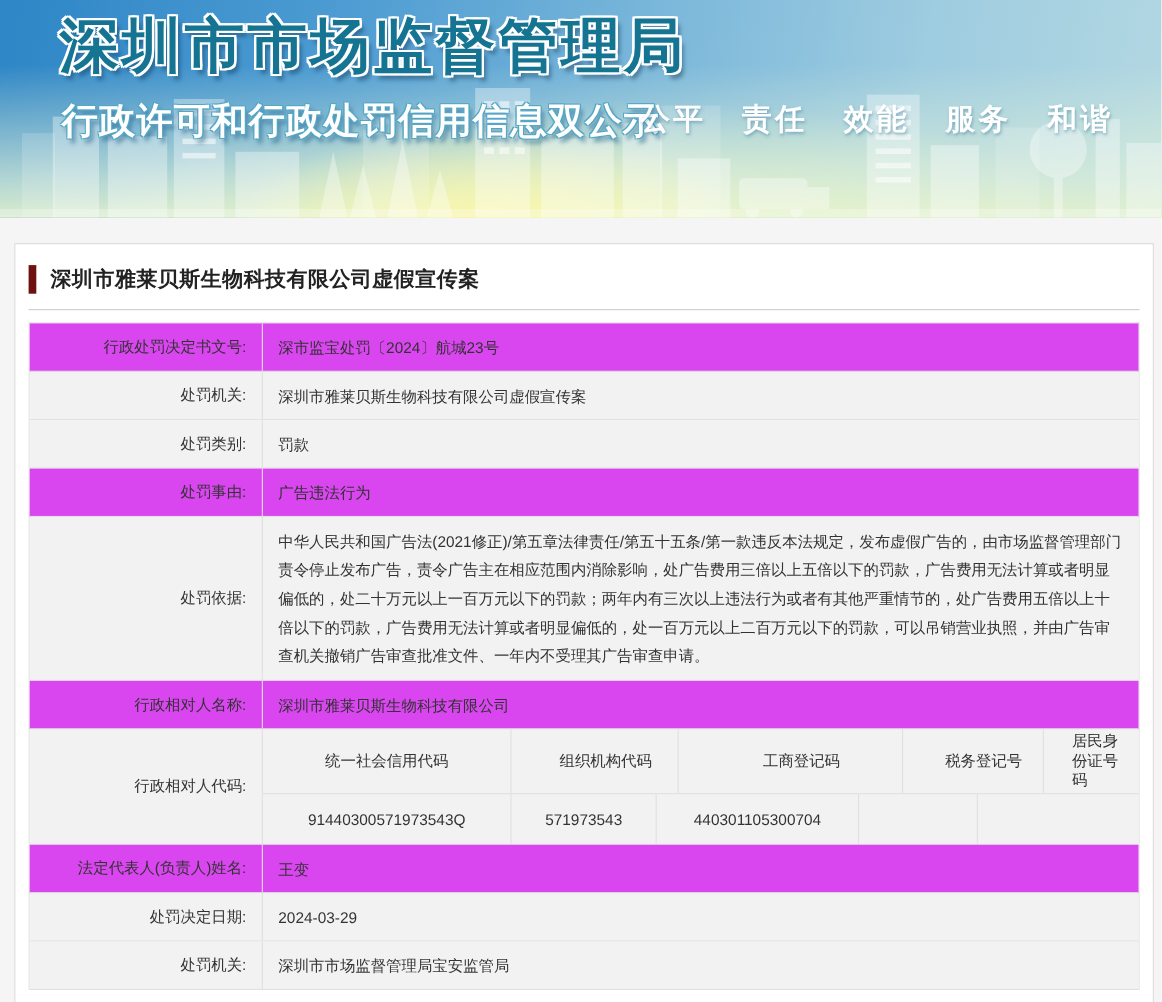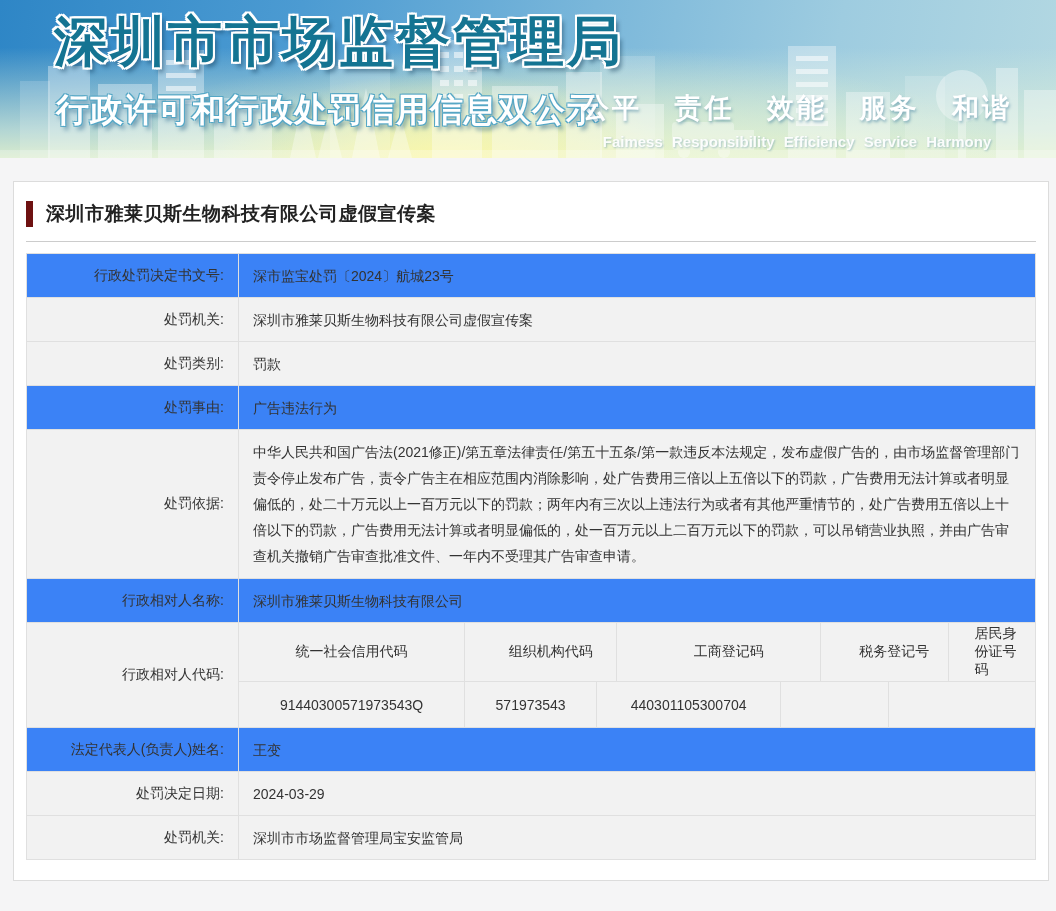--- a/index.html
+++ b/index.html
@@ -6,21 +6,21 @@
   body {
     width: 1056px; height: 911px;
     background: #f5f5f6;
     font-family: "Liberation Sans", "DejaVu Sans", sans-serif;
     overflow: hidden;
   }
 
   
   .site-header {
     position: relative;
-    width: 1056px; height: 158px;
+    width: 1056px; height: 198px;
     overflow: hidden;
     background-image:
       radial-gradient(ellipse 330px 130px at 42% 104%, rgba(252,247,166,0.95), rgba(252,247,166,0) 70%),
       radial-gradient(ellipse 640px 180px at 52% 114%, rgba(238,247,200,0.85), rgba(238,247,200,0) 75%),
       linear-gradient(to bottom, rgba(255,255,255,0) 30%, rgba(221,239,216,0.75) 82%, rgba(226,241,205,0.95) 100%),
       linear-gradient(100deg, #2e86c6 0%, #4c9bd2 28%, #7ab7da 55%, #9ecce0 78%, #b3d8e2 100%);
   }
   .skyline { position: absolute; bottom: 0; left: 0; }
   .agency-title {
     position: absolute; left: 54px; top: 6px;
@@ -63,21 +63,21 @@
     border: 1px solid #dcdcdc;
     padding: 15px 12px 20px 12px;
   }
   .case-title-row { display: flex; align-items: center; padding: 4px 0 14px 0; }
   .title-marker { width: 7px; height: 26px; background: #6e1111; margin-right: 13px; flex: 0 0 auto; }
   .case-title { font-size: 19px; font-weight: bold; color: #222; letter-spacing: 0.5px; }
   .title-separator { border: none; border-top: 1px solid #cccccc; margin: 0 0 11px 0; }
 
   
   .info-table { border: 1px solid #e0e0e0; border-bottom: none; }
-  .row { display: flex; border-bottom: 1px solid #e0e0e0; background: #3b82f6; }
+  .row { display: flex; border-bottom: 1px solid #e0e0e0; background: #d946ef; }
   .row.shaded { background: #f2f2f2; }
   .label-cell {
     flex: 0 0 212px; width: 212px; box-sizing: border-box;
     border-right: 1px solid #e0e0e0;
     display: flex; align-items: center; justify-content: flex-end;
     padding: 4px 14px 4px 6px;
     font-size: 14px; color: #333;
     min-height: 43px;
     text-align: right;
   }
@@ -164,21 +164,20 @@
         <rect x="166" y="47" width="30" height="5"></rect>
       <rect x="166" y="60" width="30" height="5"></rect>
         <rect x="166" y="73" width="30" height="5"></rect>
     </g>
     <rect x="0" y="124" width="1056" height="8" fill="#ffffff" opacity="0.25"></rect>
   </svg>
   <div class="agency-title">深圳市市场监督管理局</div>
   <div class="agency-subtitle">行政许可和行政处罚信用信息双公示</div>
   <div class="slogan">
     <div class="slogan-cn">公平 责任 效能 服务 和谐</div>
-    <div class="slogan-en">Faimess Responsibility Efficiency Service Harmony</div>
   </div>
 </div>
 
 <div class="content-card">
   <div class="case-title-row">
     <div class="title-marker"></div>
     <div class="case-title">深圳市雅莱贝斯生物科技有限公司虚假宣传案</div>
   </div>
   <hr class="title-separator">
 

